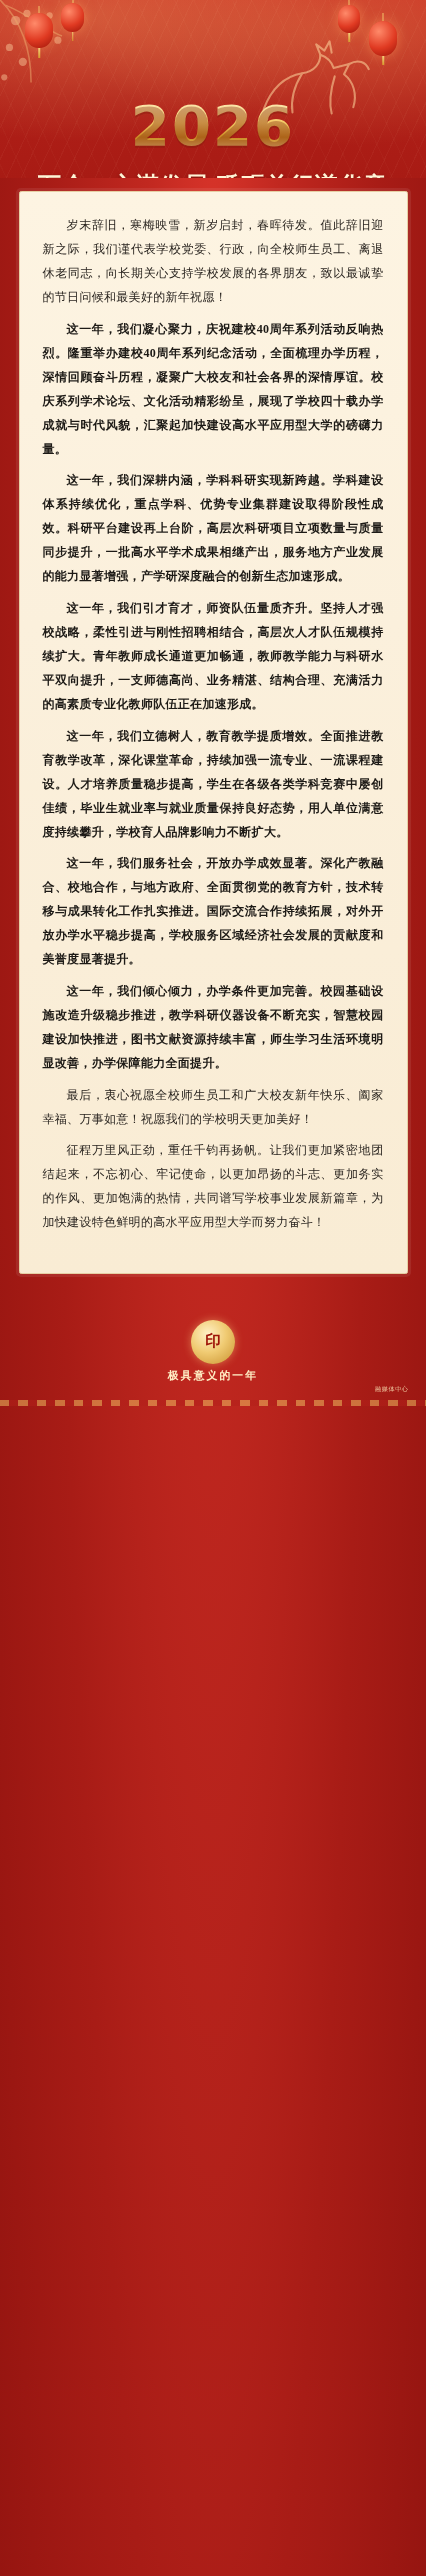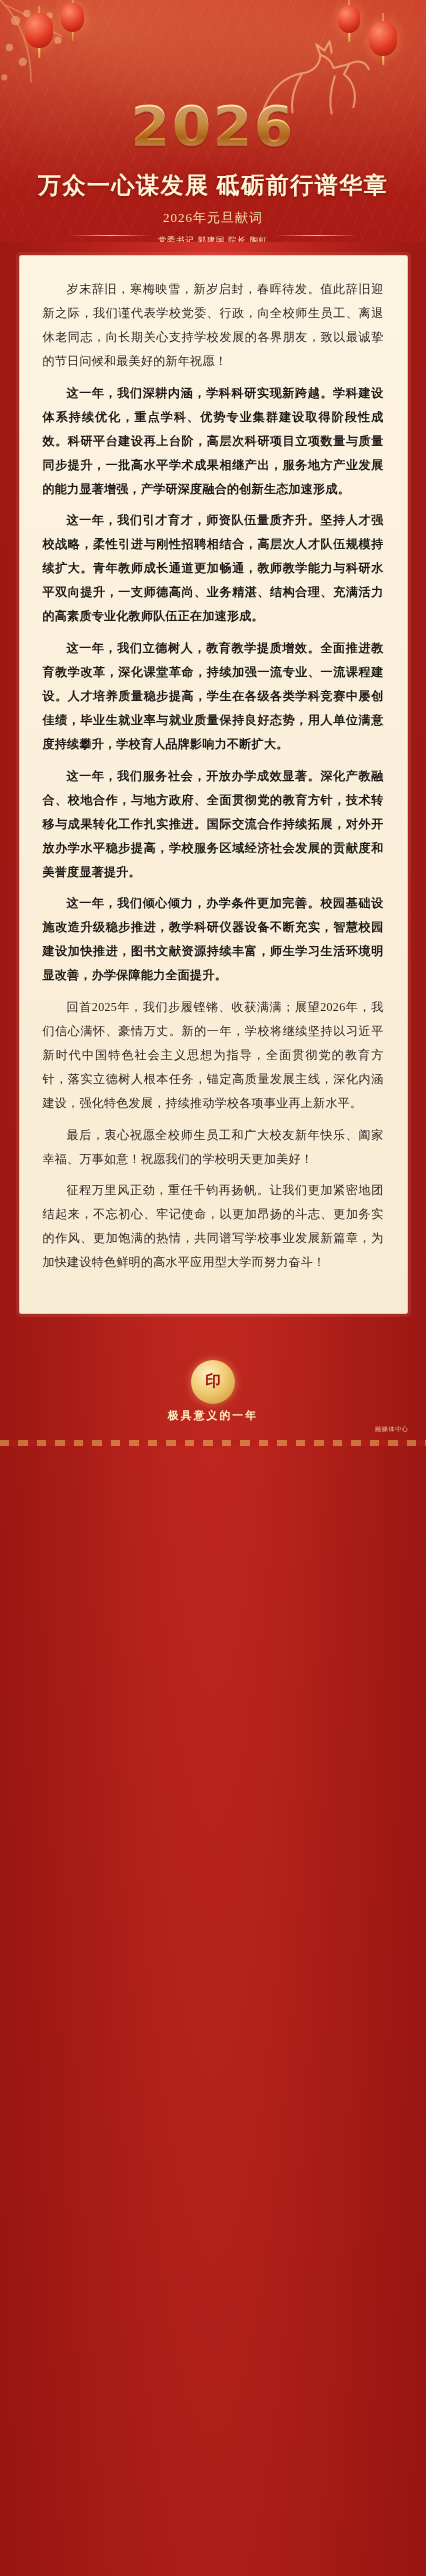--- a/index.html
+++ b/index.html
@@ -15,21 +15,21 @@
     position: relative;
     background:
       radial-gradient(ellipse at 50% 0%, #d8342a 0%, #c12820 22%, #a81c16 55%, #8e120e 100%);
     overflow: hidden;
   }
 
   
   .banner {
     position: relative;
     width: 100%;
-    height: 242px;
+    height: 178px;
     background:
       radial-gradient(ellipse at 20% 10%, rgba(255,200,120,.30), rgba(255,200,120,0) 55%),
       radial-gradient(ellipse at 82% 18%, rgba(255,190,110,.28), rgba(255,190,110,0) 55%),
       linear-gradient(180deg, #c52a20 0%, #b01f18 55%, #a81b14 100%);
     overflow: hidden;
   }
   .cloudpat {
     position: absolute; inset: 0;
     opacity: .22;
     background-image:
@@ -225,26 +225,26 @@
       <div class="rule-row">
         <span class="ln"></span>
         <span class="byline">党委书记 郭建国  院长 陶虹</span>
         <span class="ln"></span>
       </div>
     </div>
   </div>
 
   <div class="content">
     <p>岁末辞旧，寒梅映雪，新岁启封，春晖待发。值此辞旧迎新之际，我们谨代表学校党委、行政，向全校师生员工、离退休老同志，向长期关心支持学校发展的各界朋友，致以最诚挚的节日问候和最美好的新年祝愿！</p>
+    <p class="sec">这一年，我们凝心聚力，庆祝建校40周年系列活动反响热烈。隆重举办建校40周年系列纪念活动，全面梳理办学历程，深情回顾奋斗历程，凝聚广大校友和社会各界的深情厚谊。校庆系列学术论坛、文化活动精彩纷呈，展现了学校四十载办学成就与时代风貌，汇聚起加快建设高水平应用型大学的磅礴力量。</p>
     <p class="sec">这一年，我们深耕内涵，学科科研实现新跨越。学科建设体系持续优化，重点学科、优势专业集群建设取得阶段性成效。科研平台建设再上台阶，高层次科研项目立项数量与质量同步提升，一批高水平学术成果相继产出，服务地方产业发展的能力显著增强，产学研深度融合的创新生态加速形成。</p>
     <p class="sec">这一年，我们引才育才，师资队伍量质齐升。坚持人才强校战略，柔性引进与刚性招聘相结合，高层次人才队伍规模持续扩大。青年教师成长通道更加畅通，教师教学能力与科研水平双向提升，一支师德高尚、业务精湛、结构合理、充满活力的高素质专业化教师队伍正在加速形成。</p>
     <p class="sec">这一年，我们立德树人，教育教学提质增效。全面推进教育教学改革，深化课堂革命，持续加强一流专业、一流课程建设。人才培养质量稳步提高，学生在各级各类学科竞赛中屡创佳绩，毕业生就业率与就业质量保持良好态势，用人单位满意度持续攀升，学校育人品牌影响力不断扩大。</p>
     <p class="sec">这一年，我们服务社会，开放办学成效显著。深化产教融合、校地合作，与地方政府、全面贯彻党的教育方针，技术转移与成果转化工作扎实推进。国际交流合作持续拓展，对外开放办学水平稳步提高，学校服务区域经济社会发展的贡献度和美誉度显著提升。</p>
     <p class="sec">这一年，我们倾心倾力，办学条件更加完善。校园基础设施改造升级稳步推进，教学科研仪器设备不断充实，智慧校园建设加快推进，图书文献资源持续丰富，师生学习生活环境明显改善，办学保障能力全面提升。</p>
-    <p>回首2025年，我们步履铿锵、收获满满；展望2026年，我们信心满怀、豪情万丈。新的一年，学校将继续坚持以习近平新时代中国特色社会主义思想为指导，全面贯彻党的教育方针，落实立德树人根本任务，锚定高质量发展主线，深化内涵建设，强化特色发展，持续推动学校各项事业再上新水平。</p>
     <p>最后，衷心祝愿全校师生员工和广大校友新年快乐、阖家幸福、万事如意！祝愿我们的学校明天更加美好！</p>
     <p>征程万里风正劲，重任千钧再扬帆。让我们更加紧密地团结起来，不忘初心、牢记使命，以更加昂扬的斗志、更加务实的作风、更加饱满的热情，共同谱写学校事业发展新篇章，为加快建设特色鲜明的高水平应用型大学而努力奋斗！</p>
   </div>
 
   <div class="footer">
     <div class="seal">
       <div class="seal-mark">印</div>
       <div class="seal-name">极具意义的一年</div>
     </div>
     <div class="foot-note">融媒体中心</div>

